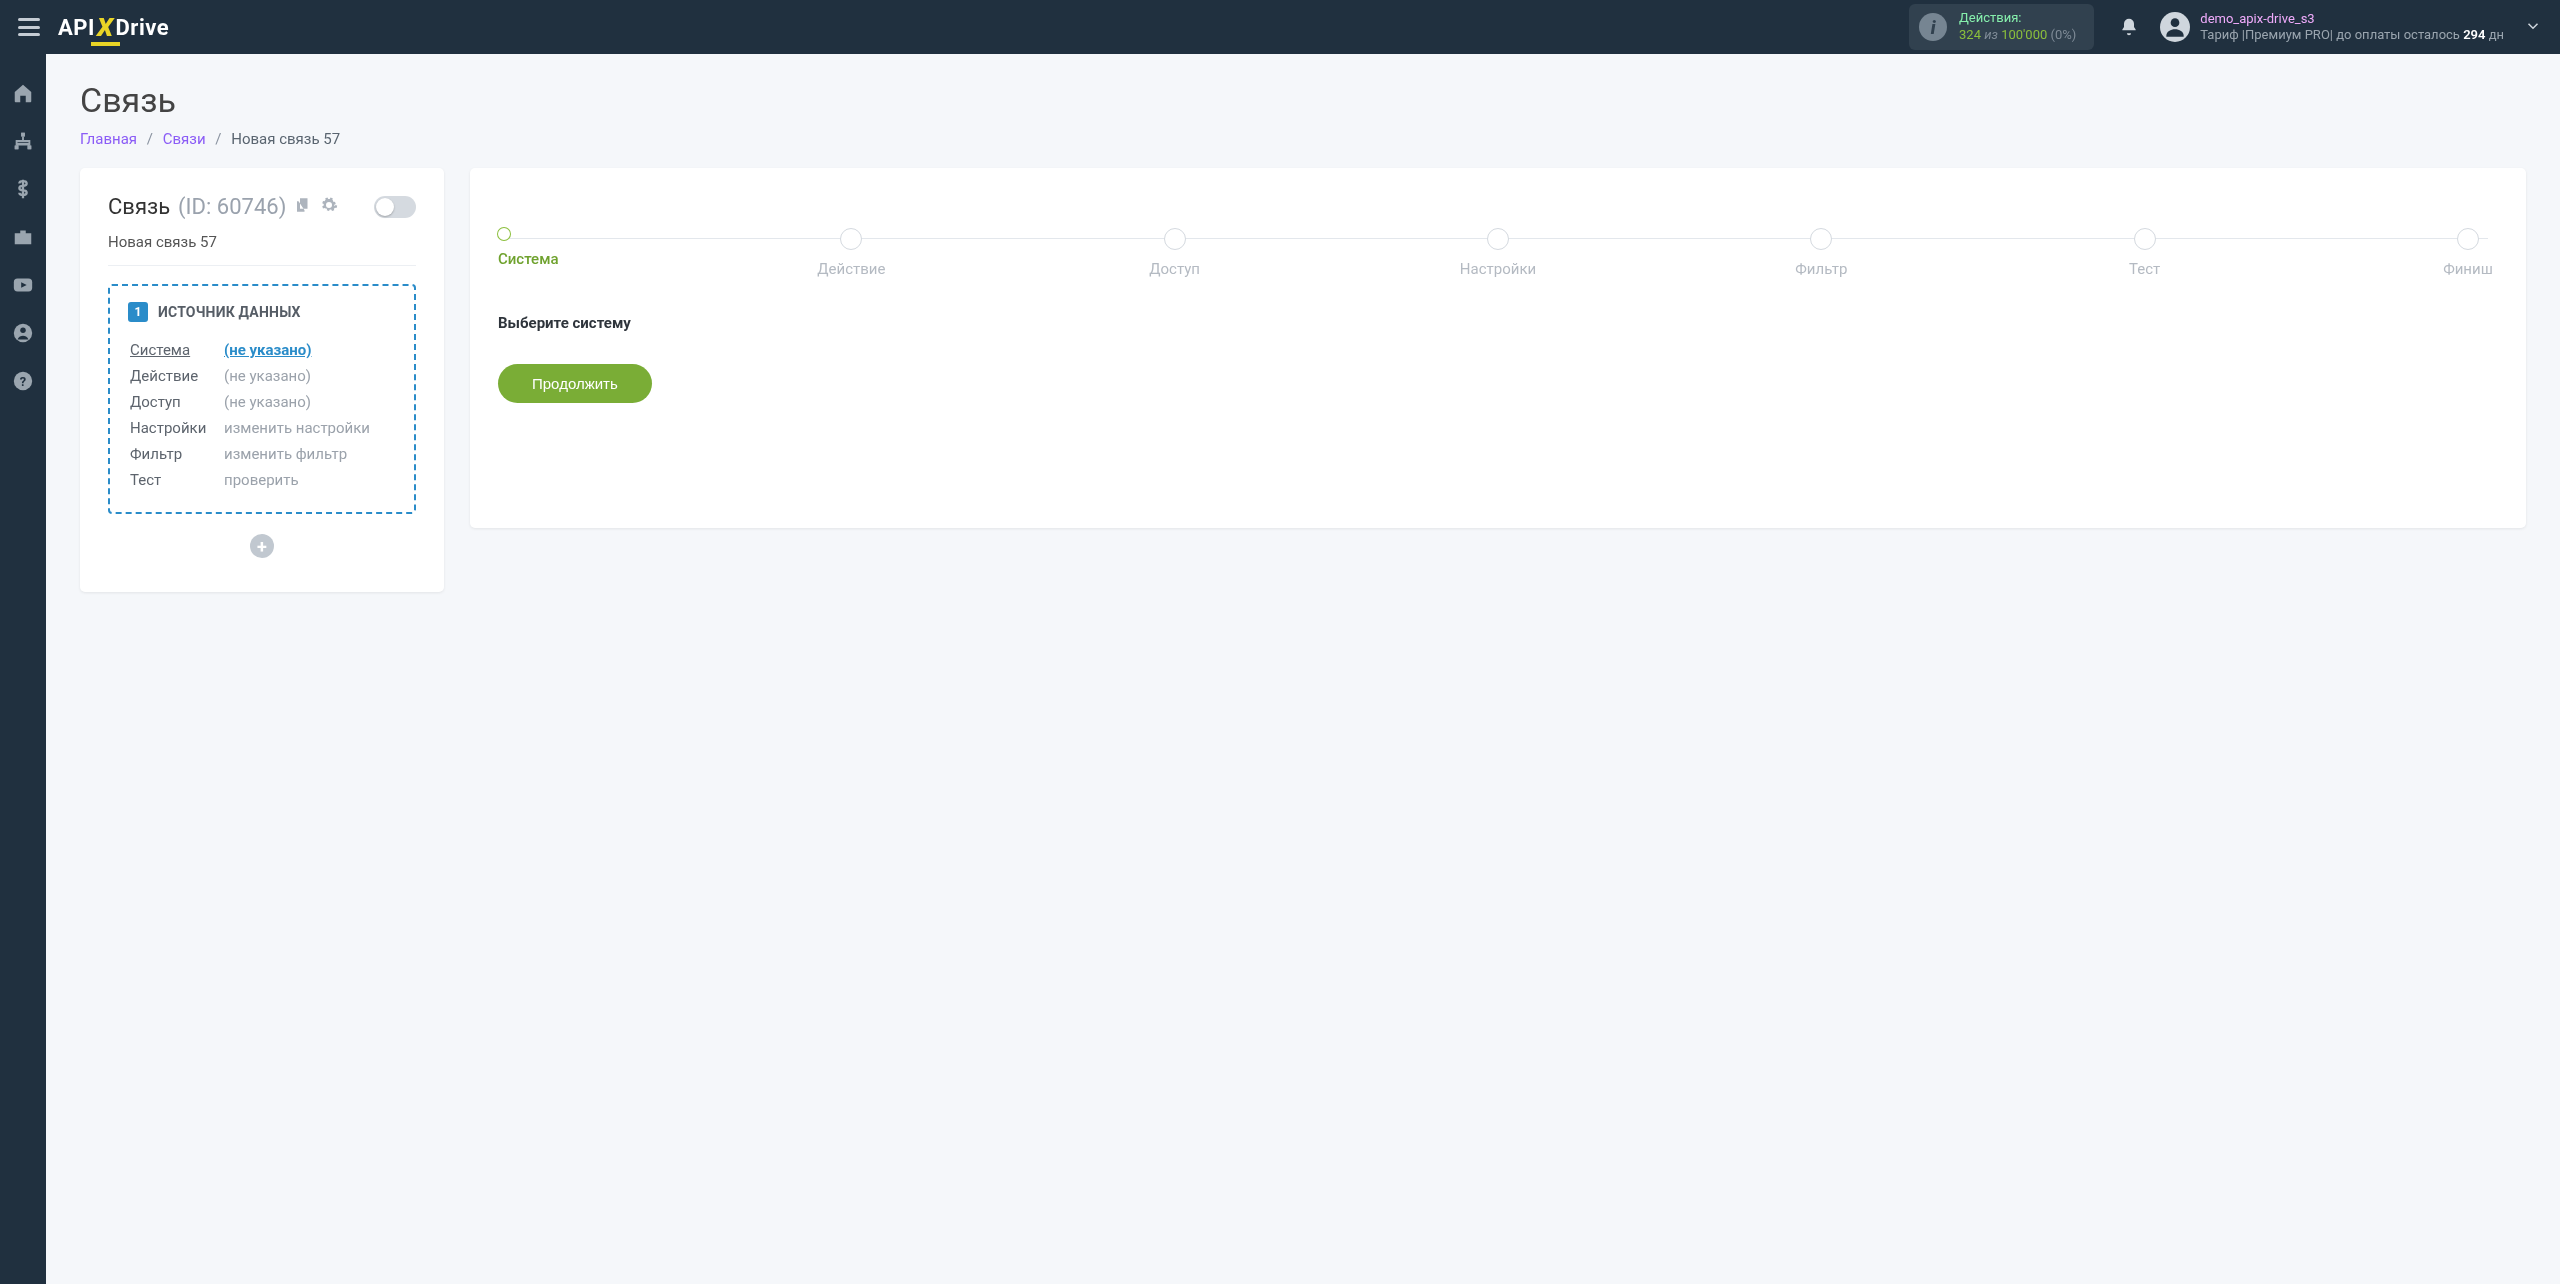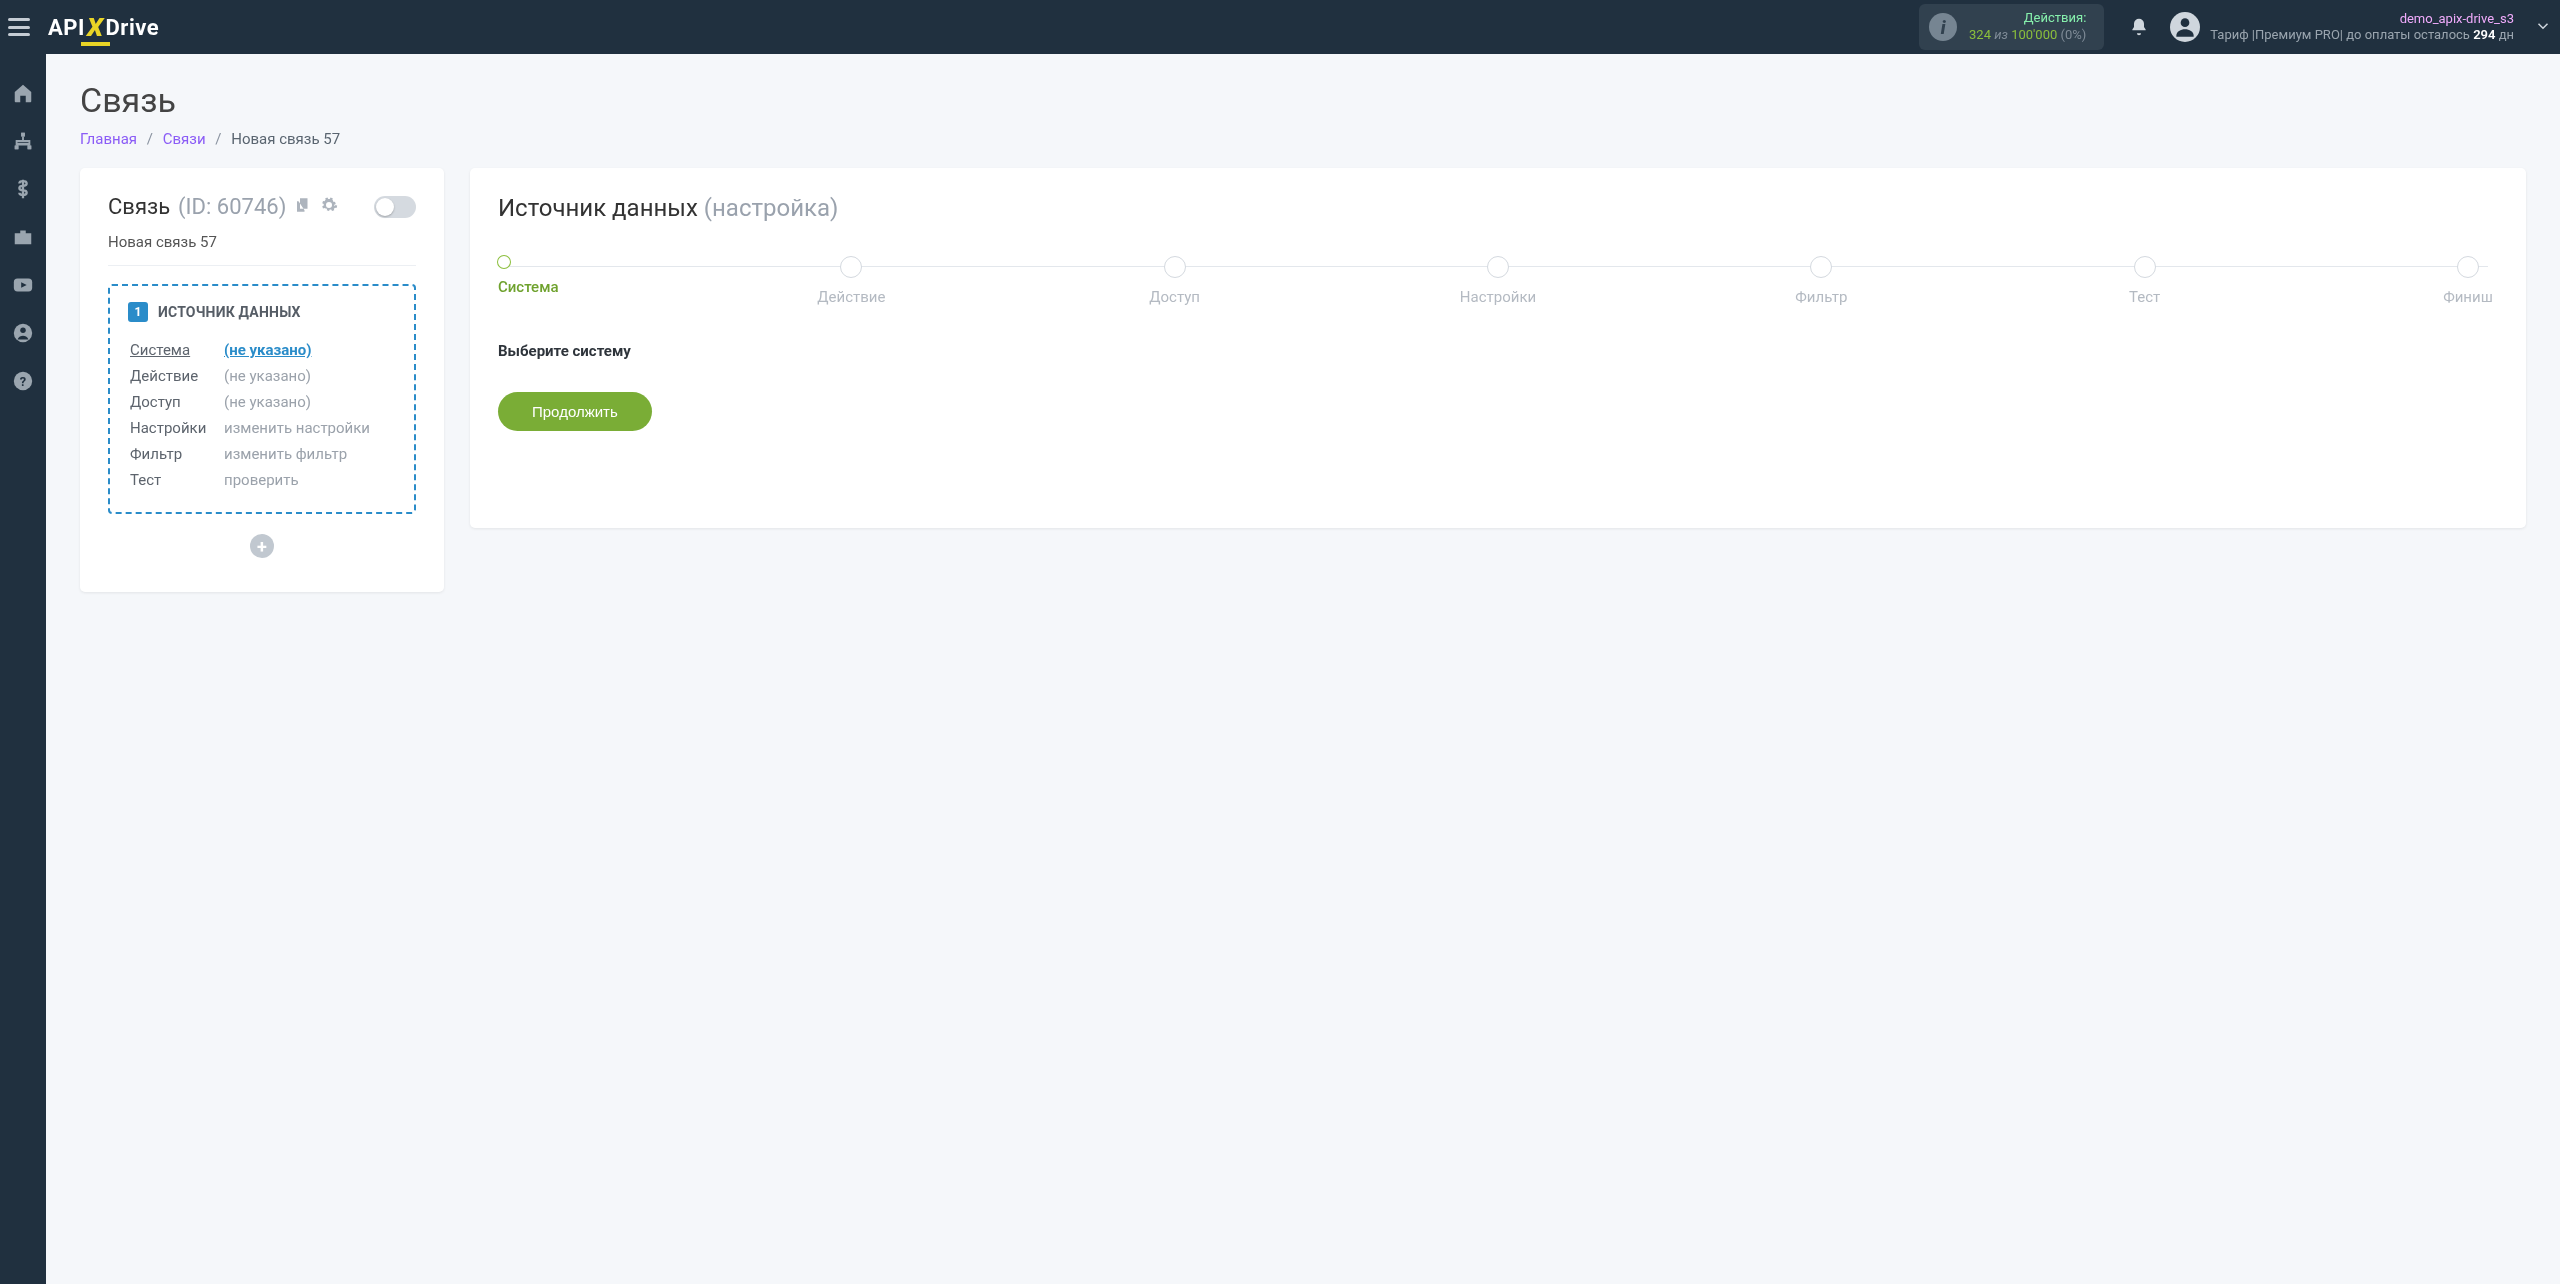--- a/index.html
+++ b/index.html
@@ -9,23 +9,22 @@
     color: #333;
     font-size: 14px;
   }
 
   
   .topbar {
     height: 54px;
     background: #20303f;
     display: flex;
     align-items: center;
-    padding: 0 8px;
+    padding: 0 18px;
     color: #fff;
-    text-align: right;
   }
   .hamburger { width: 22px; height: 18px; display:flex; flex-direction:column; justify-content:space-between; cursor:pointer; margin-right:18px; }
   .hamburger span { display:block; height:3px; background:#c5ccd4; border-radius:2px; }
 
   .logo { display:flex; align-items:center; font-weight:700; font-size:22px; letter-spacing:.5px; }
   .logo .api { color:#fff; }
   .logo .x   { color:#e9d426; position:relative; padding:0 2px; font-style:italic; font-size:26px; font-weight:900; }
   .logo .x::after { content:""; position:absolute; left:-4px; right:-4px; bottom:-4px; height:4px; background:#e9d426; }
   .logo .drive { color:#fff; }
 
@@ -301,24 +300,20 @@
             <td class="dim">проверить</td>
           </tr>
         </tbody>
           </table>
       </div>
 
       <div class="add-circle">+</div>
     </div>
 
     <div class="card right-card">
-      <div class="right-title">
-        <span>Источник данных</span>
-        <span class="sub">(настройка)</span>
-      </div>
 
       <div class="stepper">
         <div class="step active">
             <div class="dot"></div>
             <div class="label">Система</div>
           </div>
         <div class="step">
             <div class="dot"></div>
             <div class="label">Действие</div>
           </div>

